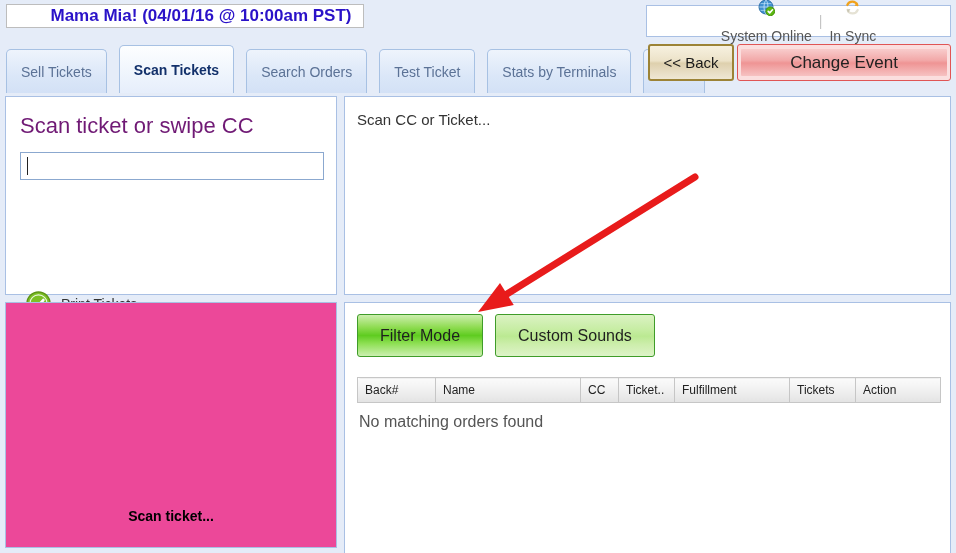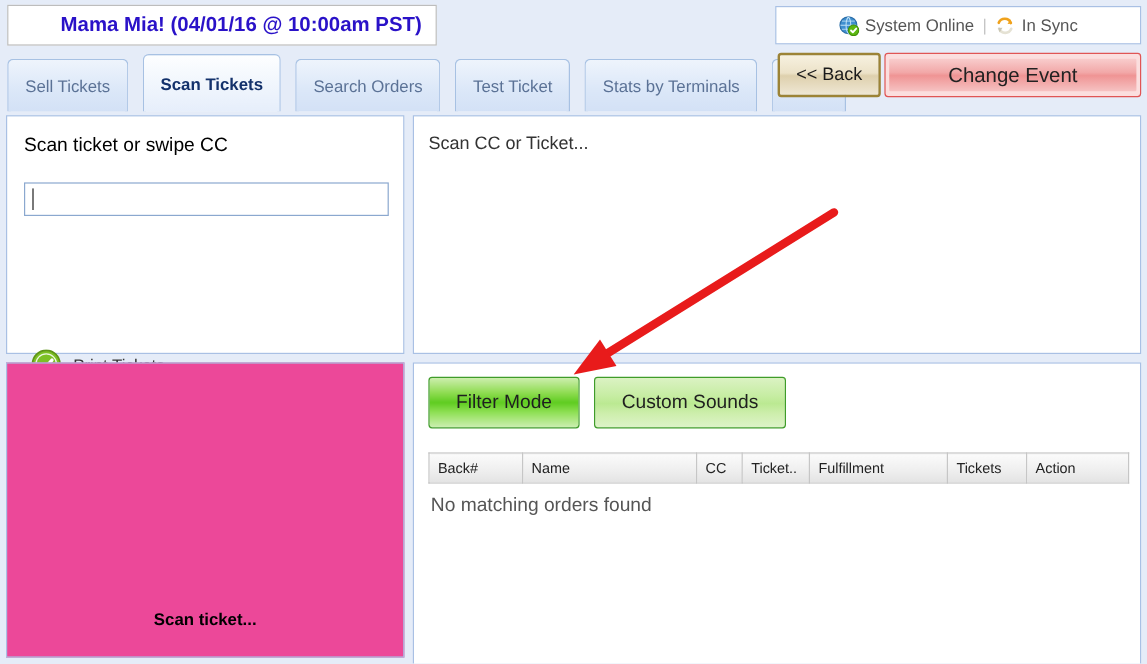--- a/index.html
+++ b/index.html
@@ -21,21 +21,21 @@
     position: absolute;
     inset: 0;
   }
 
   
   .event-title {
     position: absolute;
     left: 6px;
     top: 4px;
     width: 358px;
-    height: 34px;
+    height: 24px;
     background: #ffffff;
     border: 1px solid #bdbdbd;
     box-sizing: border-box;
     display: flex;
     align-items: center;
     justify-content: center;
     font-size: 17px;
     font-weight: bold;
     color: #2a12c8;
     white-space: nowrap;
@@ -54,22 +54,23 @@
     display: flex;
     align-items: center;
     justify-content: center;
     gap: 7px;
     font-size: 14px;
     color: #555;
   }
   .status-item {
     display: flex;
     align-items: center;
-    gap: 5px;
-    white-space: nowrap;
+    gap: 12px;
+    white-space: nowrap;
+    flex-direction: column;
   }
   .status-sep {
     color: #c5c5c5;
     font-size: 14px;
   }
 
   .globe-icon, .sync-icon {
     width: 17px;
     height: 17px;
     display: inline-block;
@@ -162,22 +163,22 @@
   }
   #panel-scan-entry { left: 5px;   top: 96px;  width: 332px; height: 199px; }
   #panel-scan-view  { left: 5px;   top: 302px; width: 332px; height: 246px; background: #ec4899; }
   #panel-scan-feed  { left: 344px; top: 96px;  width: 607px; height: 199px; }
   #panel-orders     { left: 344px; top: 302px; width: 607px; height: 278px; }
 
   .panel-heading {
     position: absolute;
     left: 14px;
     top: 16px;
-    font-size: 16px;
-    color: #000000;
+    font-size: 22px;
+    color: #701a75;
     white-space: nowrap;
   }
   .scan-input {
     position: absolute;
     left: 14px;
     top: 55px;
     width: 304px;
     height: 28px;
     box-sizing: border-box;
     border: 1px solid #8ba8cf;

